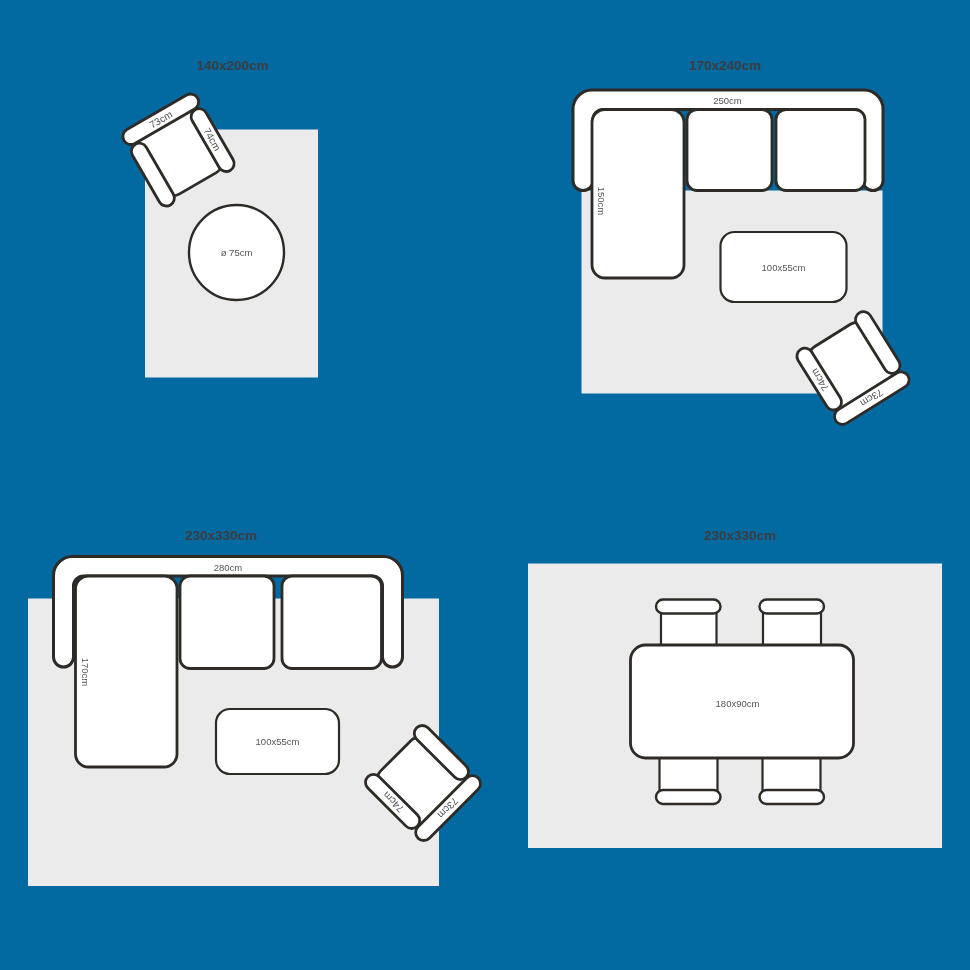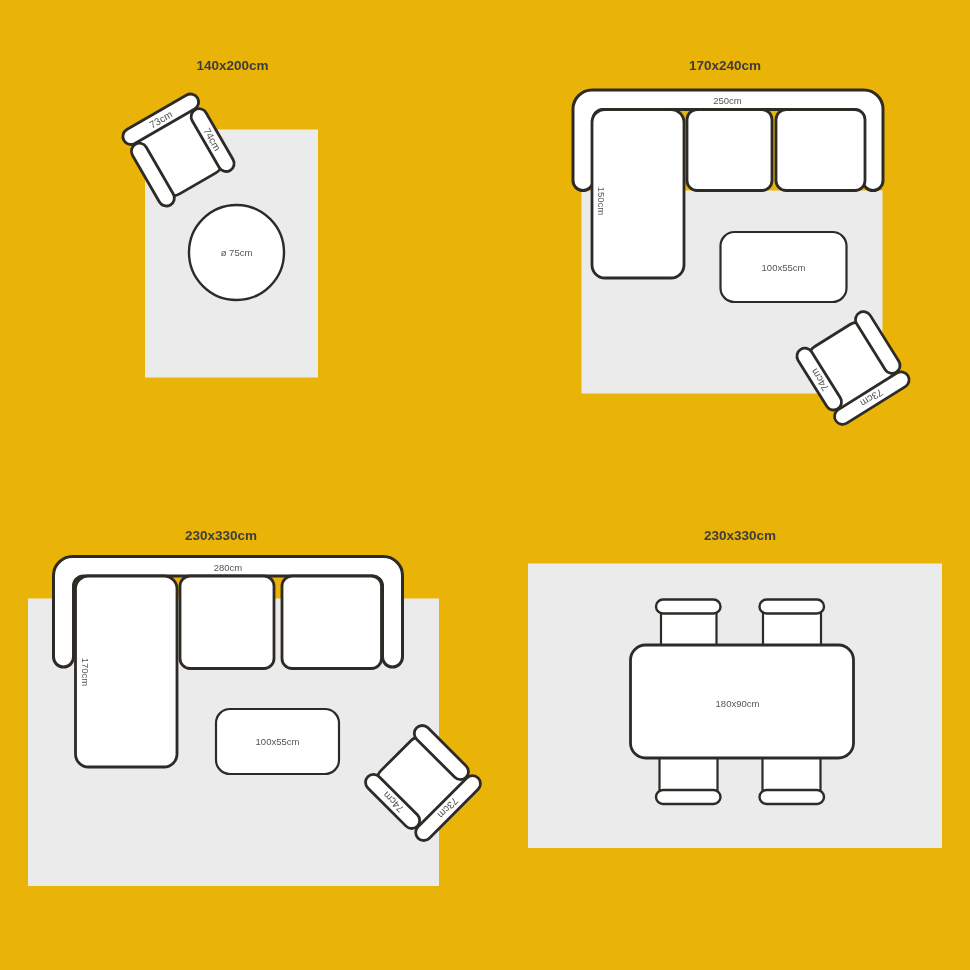--- a/index.html
+++ b/index.html
@@ -1,16 +1,16 @@
 <!DOCTYPE html>
 <html><head>
 <meta charset="utf-8">
 <style>
   html,body{margin:0;padding:0;background:#ffffff;}
-  .page{position:relative;width:970px;height:970px;background:#eab308;overflow:hidden;}
+  .page{position:relative;width:970px;height:970px;background:#0369a1;overflow:hidden;}
   svg{position:absolute;left:0;top:0;filter:blur(0.5px);}
   text{font-family:"Liberation Sans",sans-serif;fill:#555;}
   .ttl{font-size:13.5px;font-weight:bold;fill:#3d3d3d;}
   .lbl{font-size:9.5px;}
   .sm{font-size:10px;fill:#4f4f4f;}
 </style>
 </head>
 <body>
 <div class="page">
 <svg width="970" height="970" viewBox="0 0 970 970">

